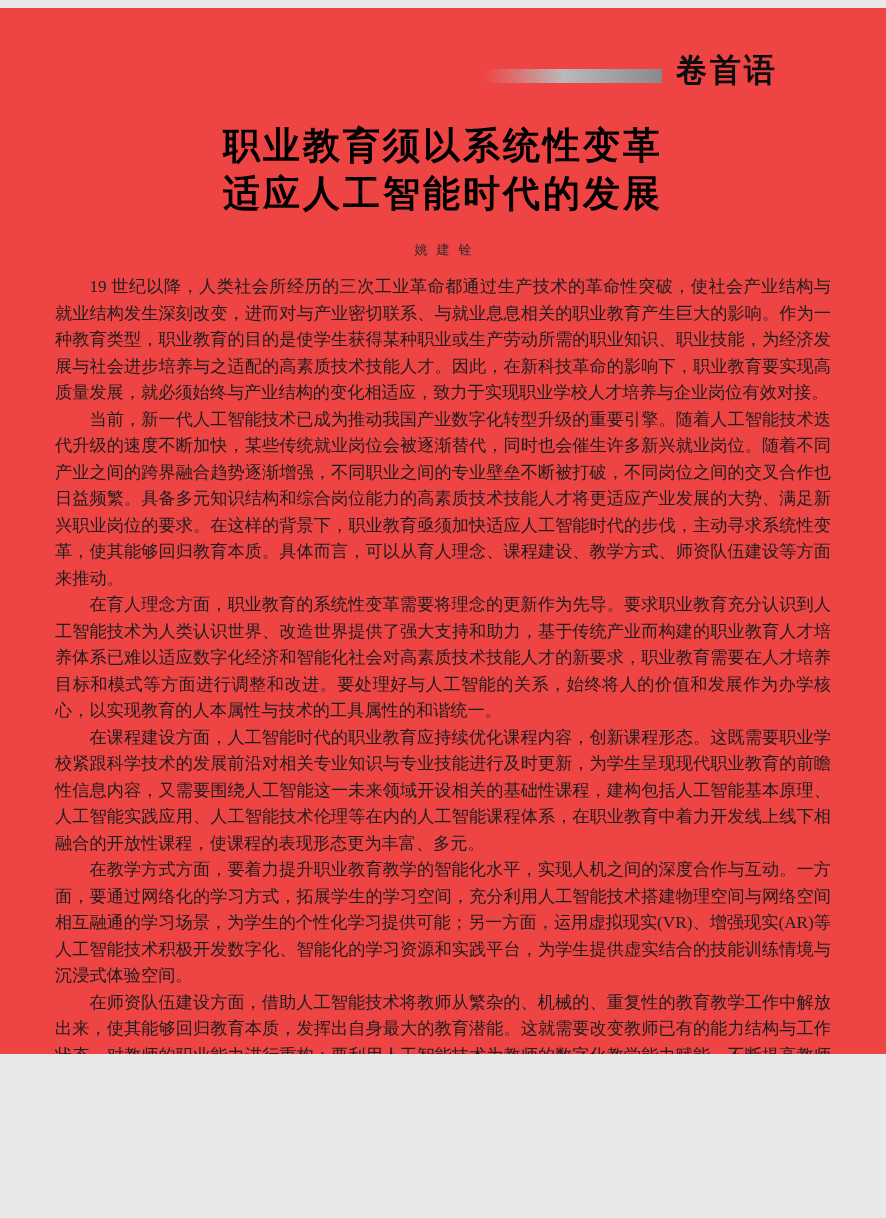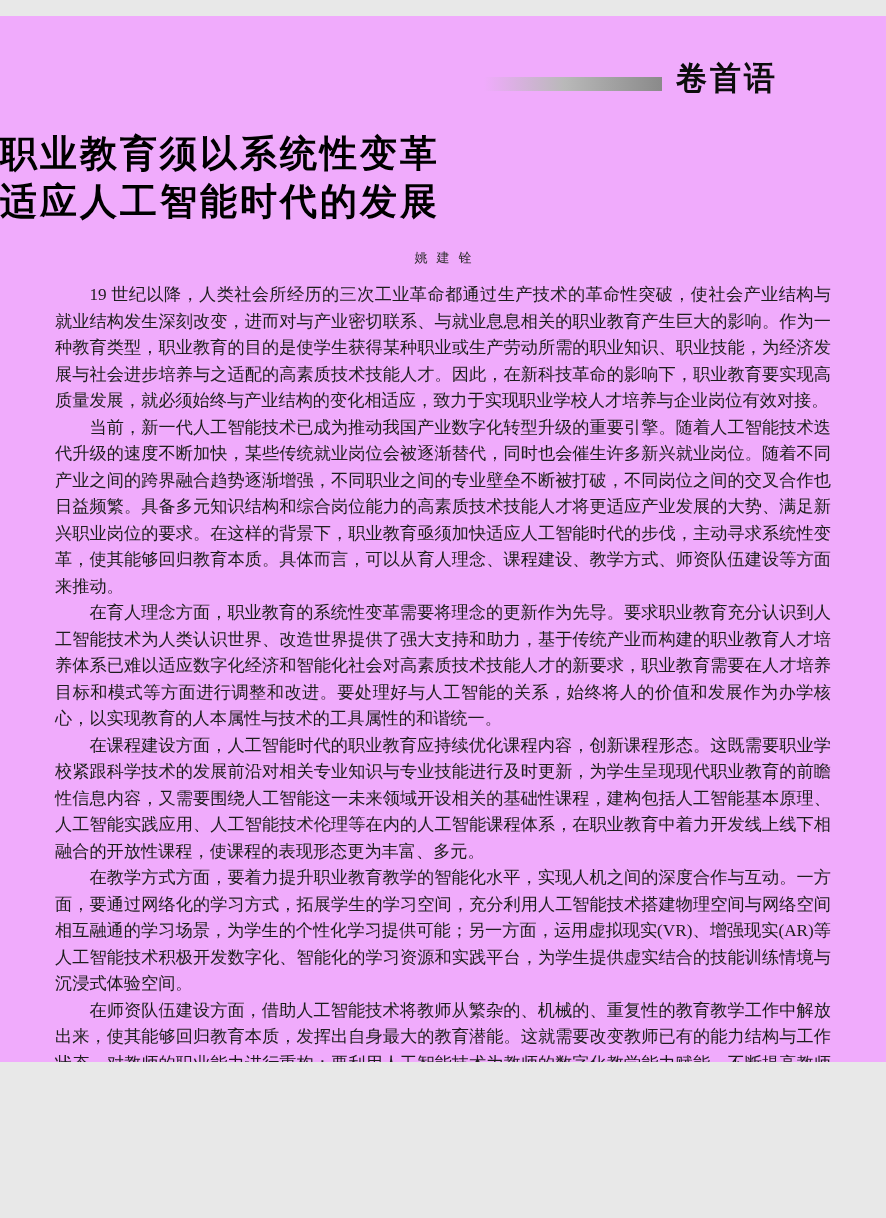--- a/index.html
+++ b/index.html
@@ -1,40 +1,40 @@
 <!DOCTYPE html>
 <html><head>
 <meta charset="utf-8">
 <style>
   html,body{margin:0;padding:0;background:#e8e8e8;}
   .page{
     position:relative;
     width:886px;height:1046px;
-    margin:16px auto;
-    background:#f0abfc;
+    margin:8px auto;
+    background:#ef4444;
     overflow:hidden;
     font-family:"Liberation Serif","DejaVu Serif",serif;
     color:#1f1f1f;
   }
   
   .header-bar{
     position:absolute;top:61px;left:484px;
     width:178px;height:14px;
     background:linear-gradient(to right, rgba(255,255,255,0) 0%, #b9b9b9 45%, #8a8a8a 100%);
   }
   .header-label{
     position:absolute;top:41px;left:676px;
     font-family:"Liberation Sans","DejaVu Sans",sans-serif;
     font-weight:900;font-size:31px;letter-spacing:3px;color:#0d0d0d;
     transform:scaleY(1.05);
   }
   
   .title{
     position:absolute;top:114px;left:0;width:100%;
-    text-align:left;
+    text-align:center;
     font-size:37px;font-weight:bold;line-height:48px;
     letter-spacing:3px;color:#000;
   }
   .author{
     position:absolute;top:233px;left:0;width:100%;
     text-align:center;
     font-size:13px;letter-spacing:9px;color:#2a2a2a;
     text-indent:9px;
   }
   

